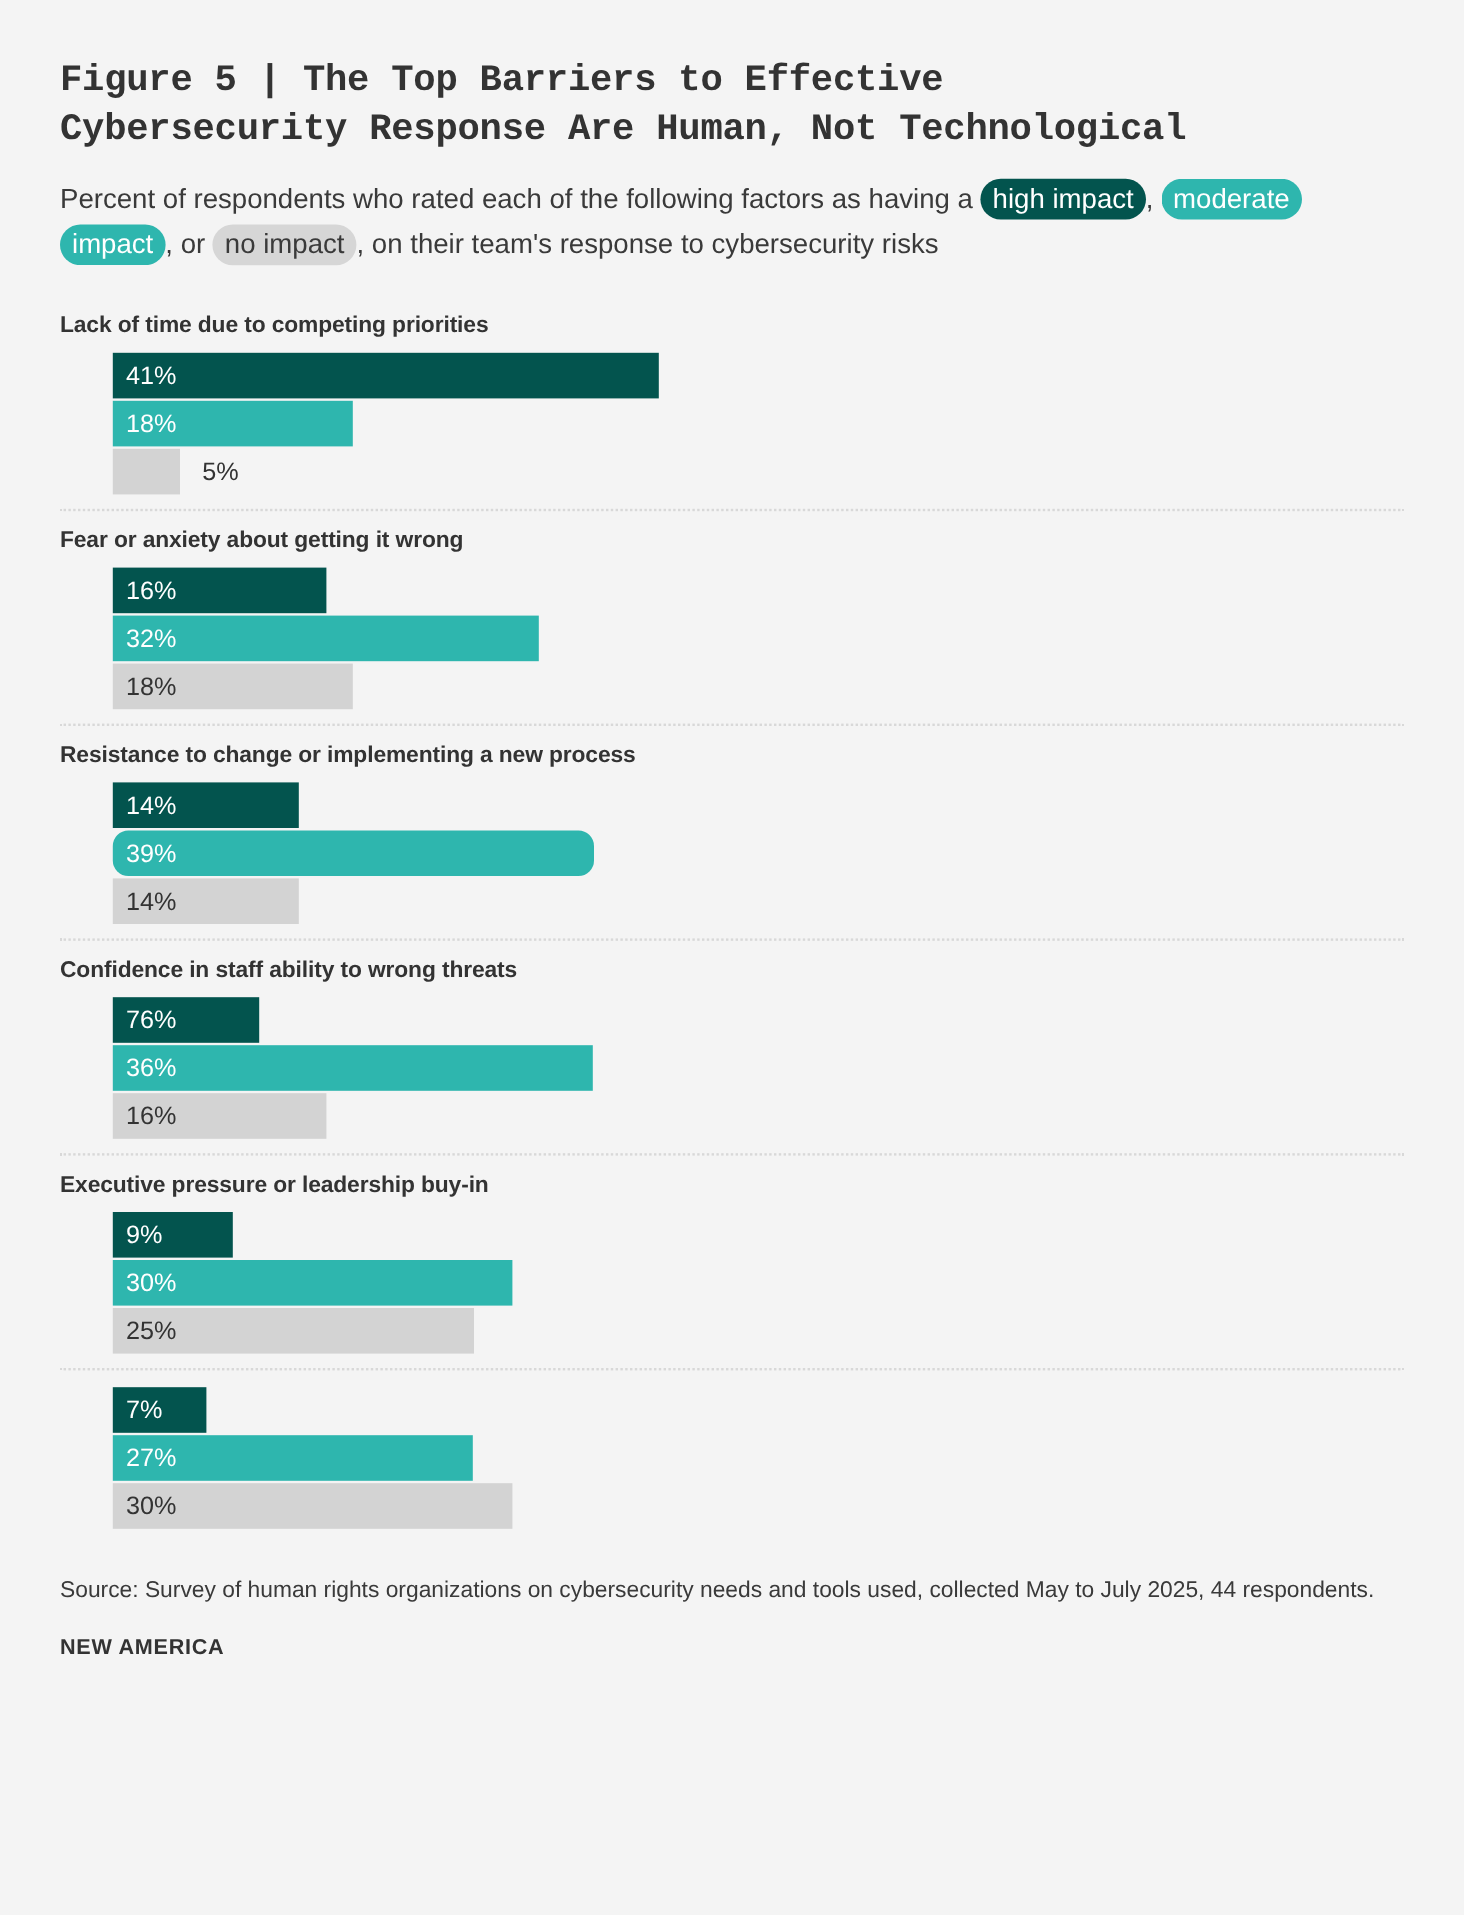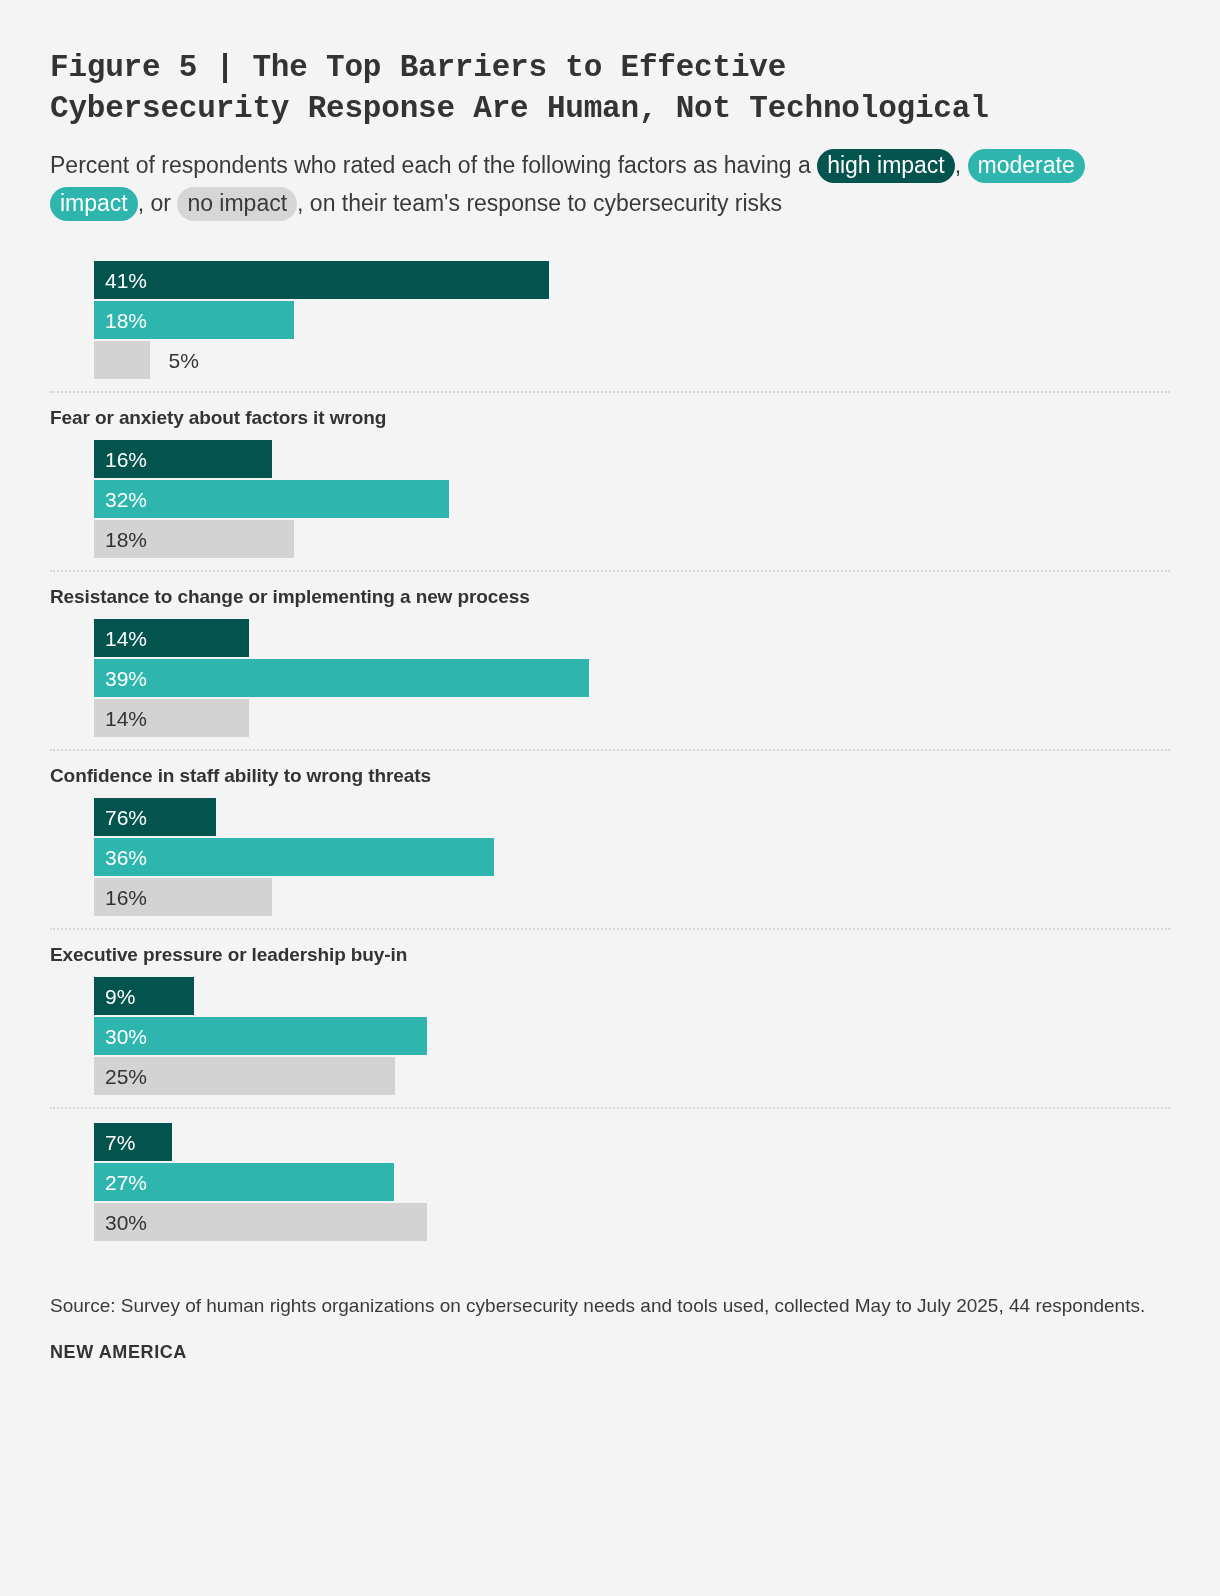--- a/index.html
+++ b/index.html
@@ -105,21 +105,21 @@
   .val-light { color: #ffffff; }
   .val-dark { color: #333333; }
   .bar-value-outside {
     font-size: 21px;
     line-height: 1;
     color: #333333;
     margin-left: 19px;
     white-space: nowrap;
   }
   .source-wrap {
-    margin-top: 39px;
+    margin-top: 26px;
   }
   .source {
     font-size: 19px;
     line-height: 1.48;
     color: #3a3a3a;
     max-width: 1100px;
     margin: 0 0 22px 0;
   }
   .brand {
     font-size: 18px;
@@ -133,39 +133,40 @@
 <body>
 
 <div class="figure">
 
   <h1 class="fig-title">Figure 5 | The Top Barriers to Effective Cybersecurity Response Are Human, Not Technological</h1>
 
   <p class="fig-subtitle"><span>Percent of respondents who rated each of the following factors as having a </span><span class="pill pill-high">high impact</span><span>, </span><span class="pill pill-moderate">moderate impact</span><span>, or </span><span class="pill pill-none">no impact</span><span>, on their team's response to cybersecurity risks</span></p>
 
   <div class="groups" id="groups-root">
       <div class="group">
+        <div class="group-label">Lack of time due to competing priorities</div>
         <div class="bars">
           <div class="bar-row">
             <div class="bar bar-high" style="width: 455.1px;">
               <span class="bar-value val-light">41%</span>
             </div>
           </div>
           <div class="bar-row">
             <div class="bar bar-moderate" style="width: 199.8px;">
               <span class="bar-value val-light">18%</span>
             </div>
           </div>
           <div class="bar-row">
             <div class="bar bar-none" style="width: 55.5px;"></div>
             <span class="bar-value-outside">5%</span>
           </div>
         </div>
       </div>
       <div class="group">
-        <div class="group-label">Fear or anxiety about factors it wrong</div>
+        <div class="group-label">Fear or anxiety about getting it wrong</div>
         <div class="bars">
           <div class="bar-row">
             <div class="bar bar-high" style="width: 177.6px;">
               <span class="bar-value val-light">16%</span>
             </div>
           </div>
           <div class="bar-row">
             <div class="bar bar-moderate" style="width: 355.2px;">
               <span class="bar-value val-light">32%</span>
             </div>
@@ -179,21 +180,21 @@
       </div>
       <div class="group">
         <div class="group-label">Resistance to change or implementing a new process</div>
         <div class="bars">
           <div class="bar-row">
             <div class="bar bar-high" style="width: 155.4px;">
               <span class="bar-value val-light">14%</span>
             </div>
           </div>
           <div class="bar-row">
-            <div class="bar bar-moderate" style="width: 495px;">
+            <div class="bar bar-moderate" style="width: 401px; border-radius: 13px;">
               <span class="bar-value val-light">39%</span>
             </div>
           </div>
           <div class="bar-row">
             <div class="bar bar-none" style="width: 155.4px;">
               <span class="bar-value val-dark">14%</span>
             </div>
           </div>
         </div>
       </div>

